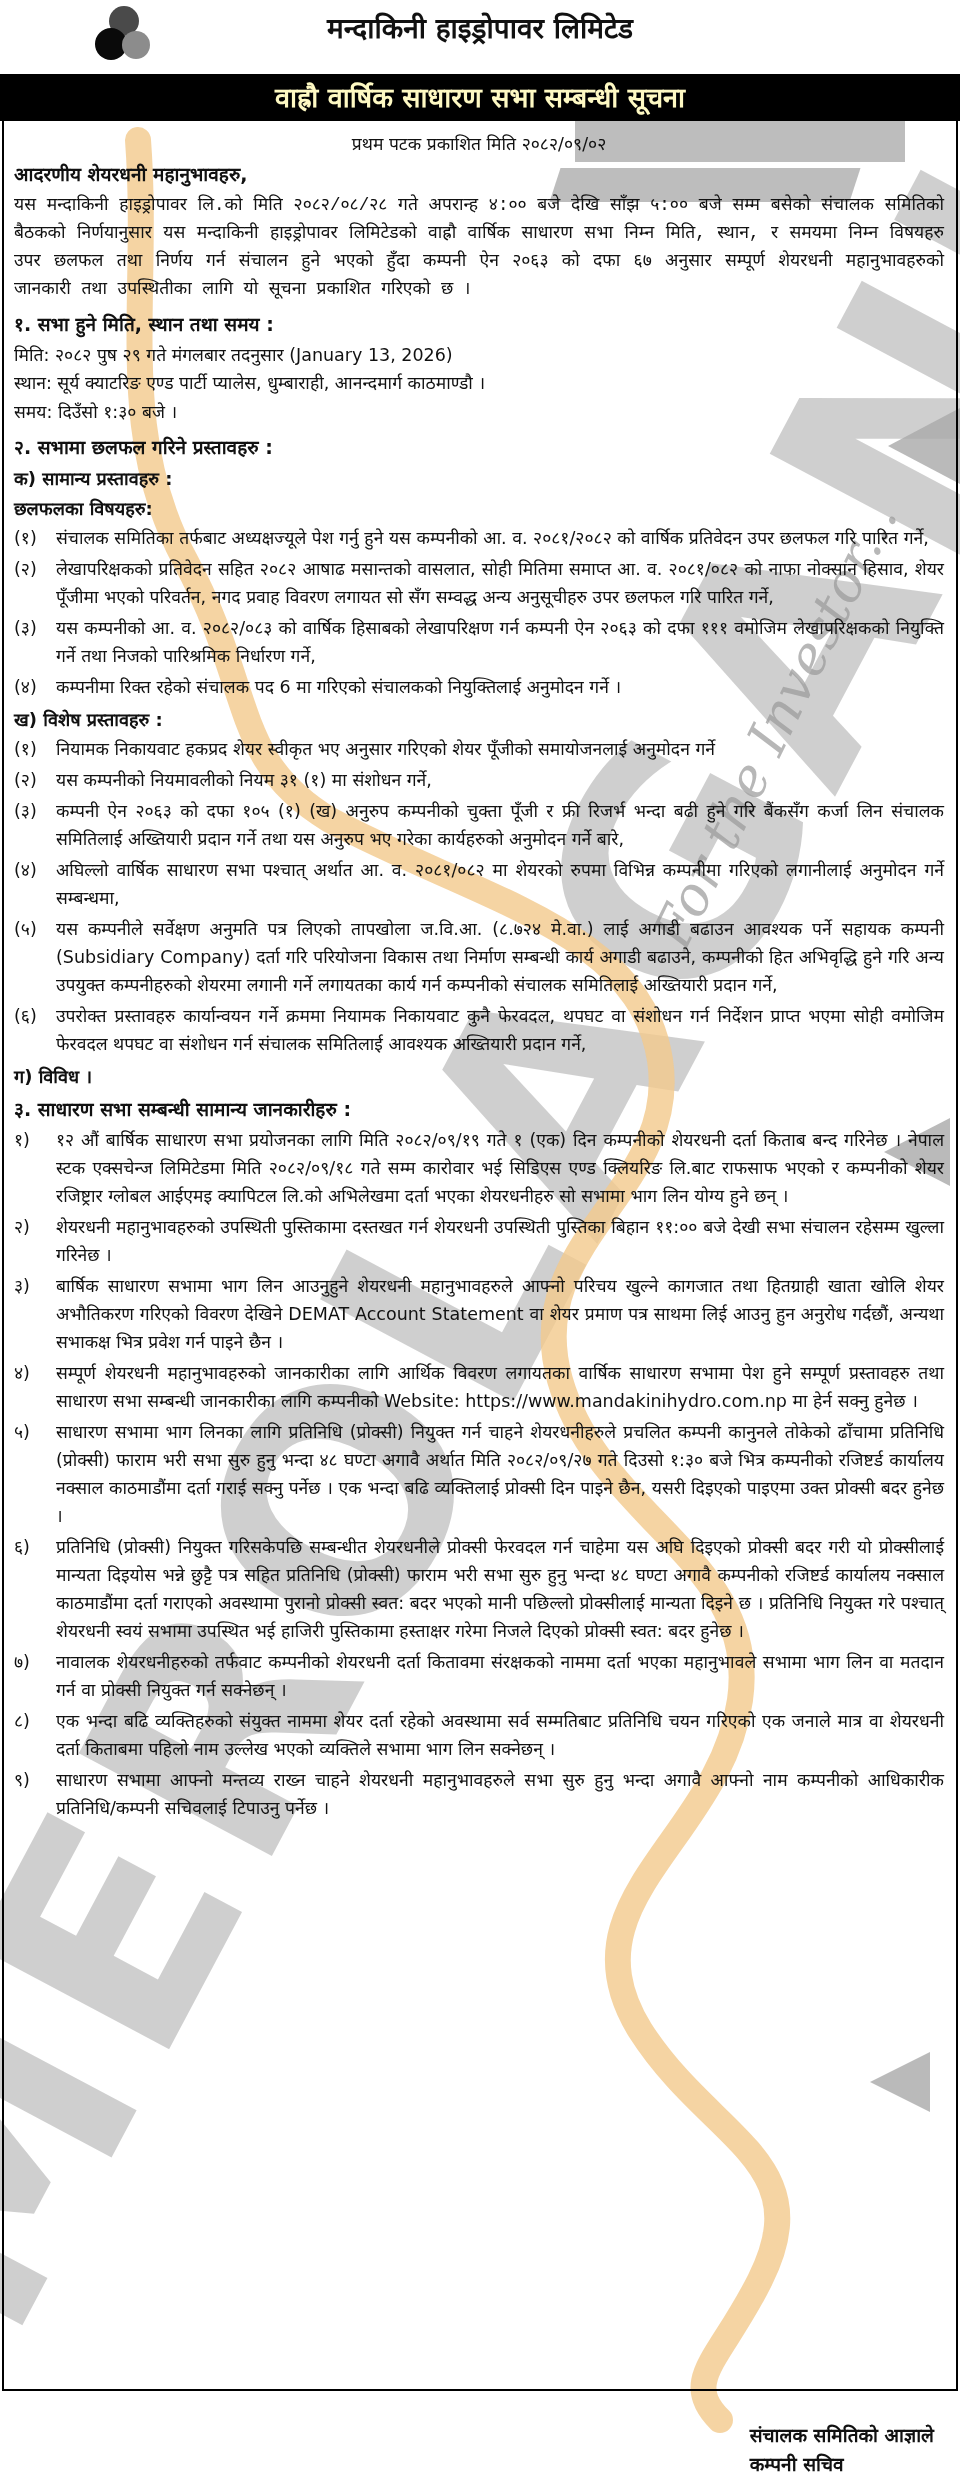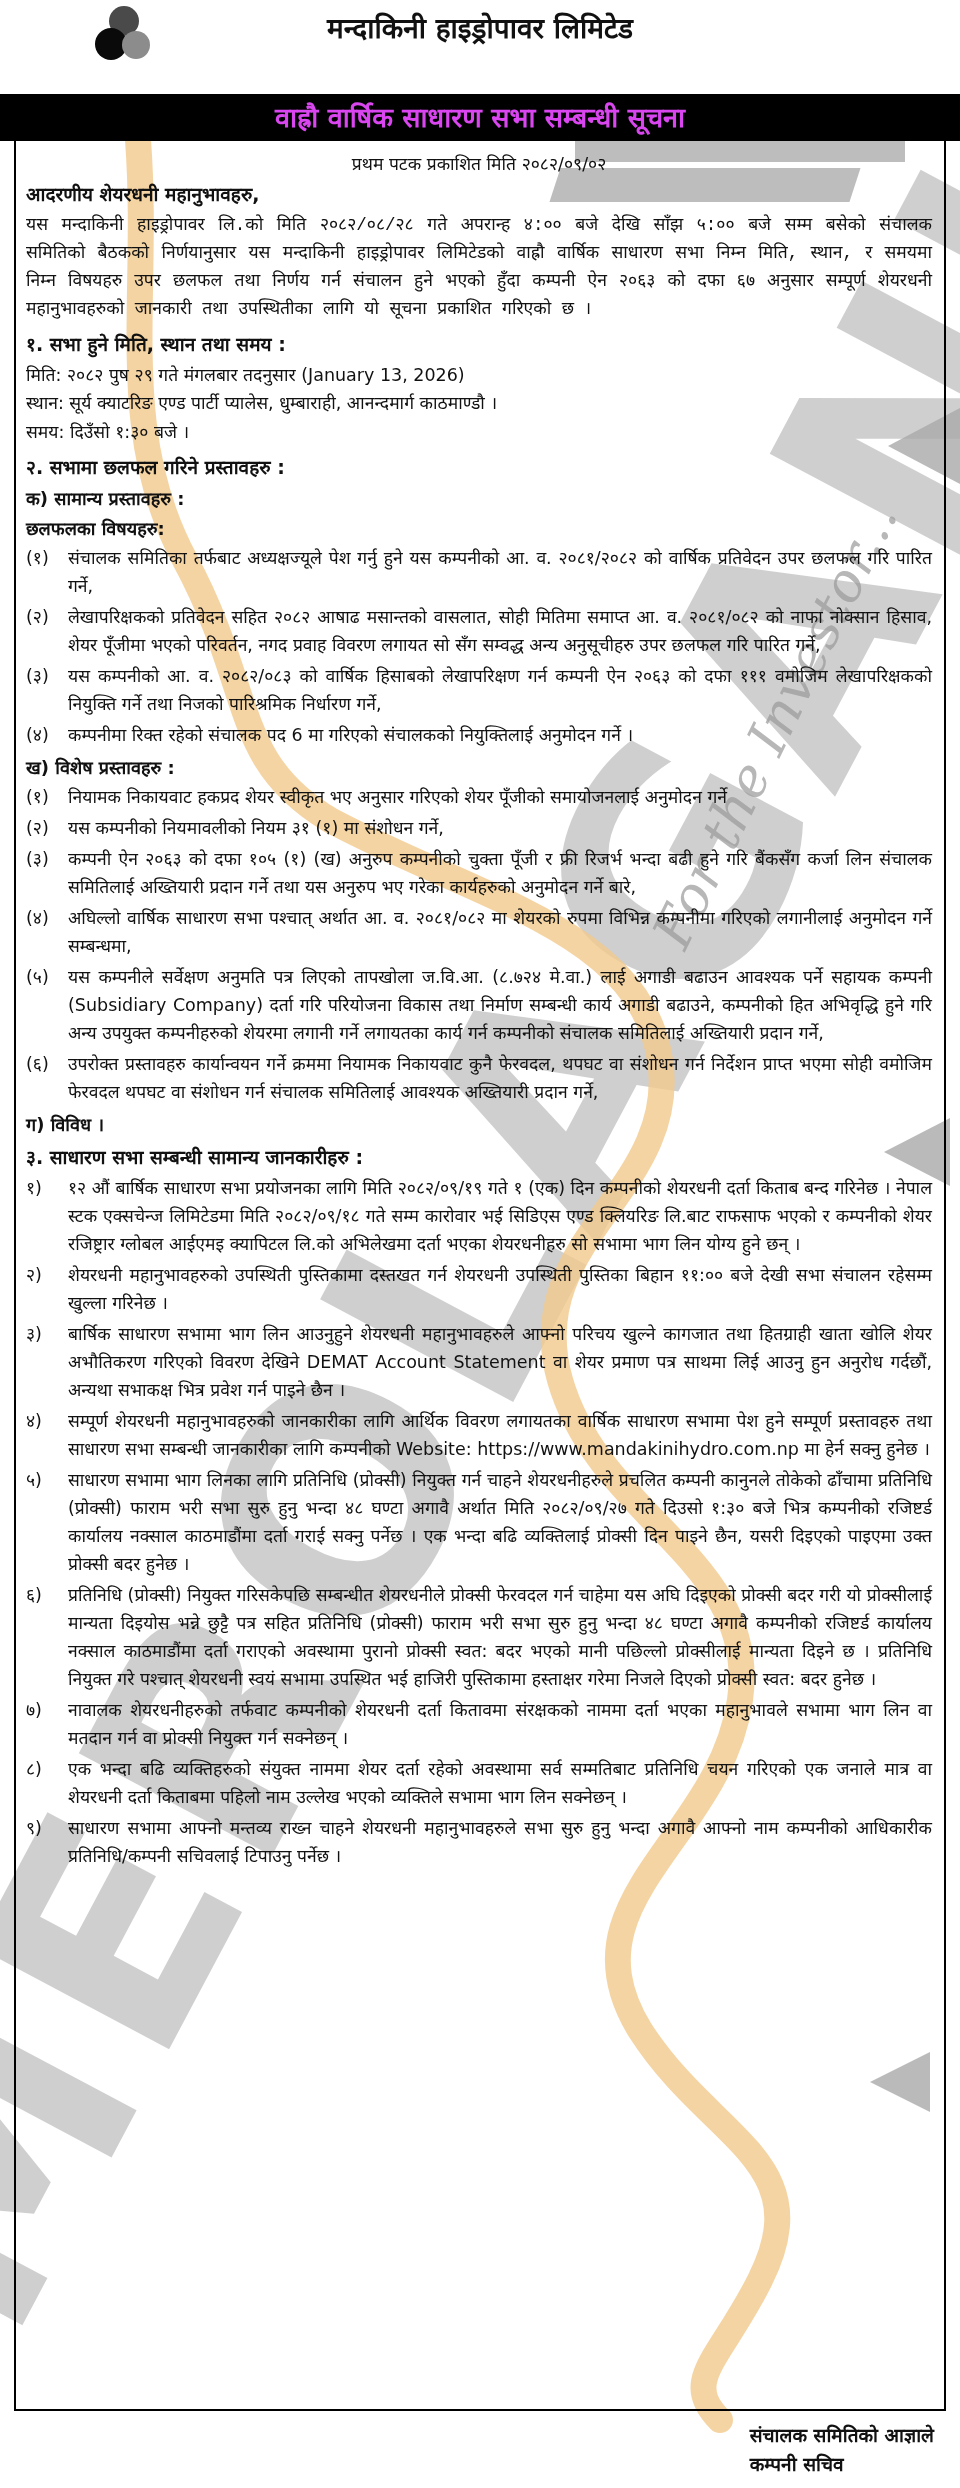--- a/index.html
+++ b/index.html
@@ -29,35 +29,35 @@
   }
   .wm-rect1{top:118px;left:575px;width:330px;height:44px;background:#b2b2b2;opacity:.85;}
   .wm-rect2{top:168px;left:555px;width:300px;height:34px;background:#b2b2b2;opacity:.85;transform:skewX(-18deg);}
   .wm-tri{width:0;height:0;opacity:.8;}
   .wm-tri1{top:408px;right:0;border-top:38px solid transparent;border-bottom:38px solid transparent;border-right:72px solid #a9a9a9;}
   .wm-tri2{top:1118px;right:10px;border-top:34px solid transparent;border-bottom:34px solid transparent;border-right:66px solid #a9a9a9;}
   .wm-tri3{top:2052px;right:30px;border-top:30px solid transparent;border-bottom:30px solid transparent;border-right:60px solid #a9a9a9;}
   .wm-squiggle{top:0;left:0;}
   
   .content{position:relative;z-index:2;}
-  .hdr{position:relative;height:94px;}
+  .hdr{position:relative;height:74px;}
   .logo{position:absolute;left:95px;top:6px;width:58px;height:58px;}
   .logo .c{position:absolute;border-radius:50%;}
   .logo .c1{width:30px;height:30px;left:14px;top:0;background:#4a4a4a;}
   .logo .c2{width:32px;height:32px;left:0;top:22px;background:#0a0a0a;}
   .logo .c3{width:28px;height:28px;left:27px;top:25px;background:#8c8c8c;}
   .company{ text-align:center;font-size:28px;font-weight:bold;padding-top:8px;}
   .address{ text-align:center;font-size:19px;font-weight:bold;padding-top:4px;}
   .banner{
-    background:#000000;color:#d946ef;
+    background:#000000;color:#fef9c3;
     text-align:center;font-size:27px;font-weight:bold;
     padding:8px 0;line-height:1.15;
   }
   .frame{
-    margin:0 14px;
+    margin:0 2px;
     border-left:2px solid #000;border-right:2px solid #000;border-bottom:2px solid #000;
     padding:6px 12px 60px 10px;
     min-height:2270px;box-sizing:border-box;
   }
   .pub{text-align:center;font-size:17.5px;margin:4px 0 6px 0;}
   .salute{font-size:19px;font-weight:bold;margin:2px 0 4px 0;}
   .para{font-size:17.5px;line-height:1.6;text-align:justify;margin:0 0 6px 0;font-family:Liberation Mono, monospace;}
   .h1{font-size:19px;font-weight:bold;margin:8px 0 4px 0;}
   .h2{font-size:18px;font-weight:bold;margin:6px 0 4px 0;}
   .meta-line{font-size:17.5px;line-height:1.62;}

